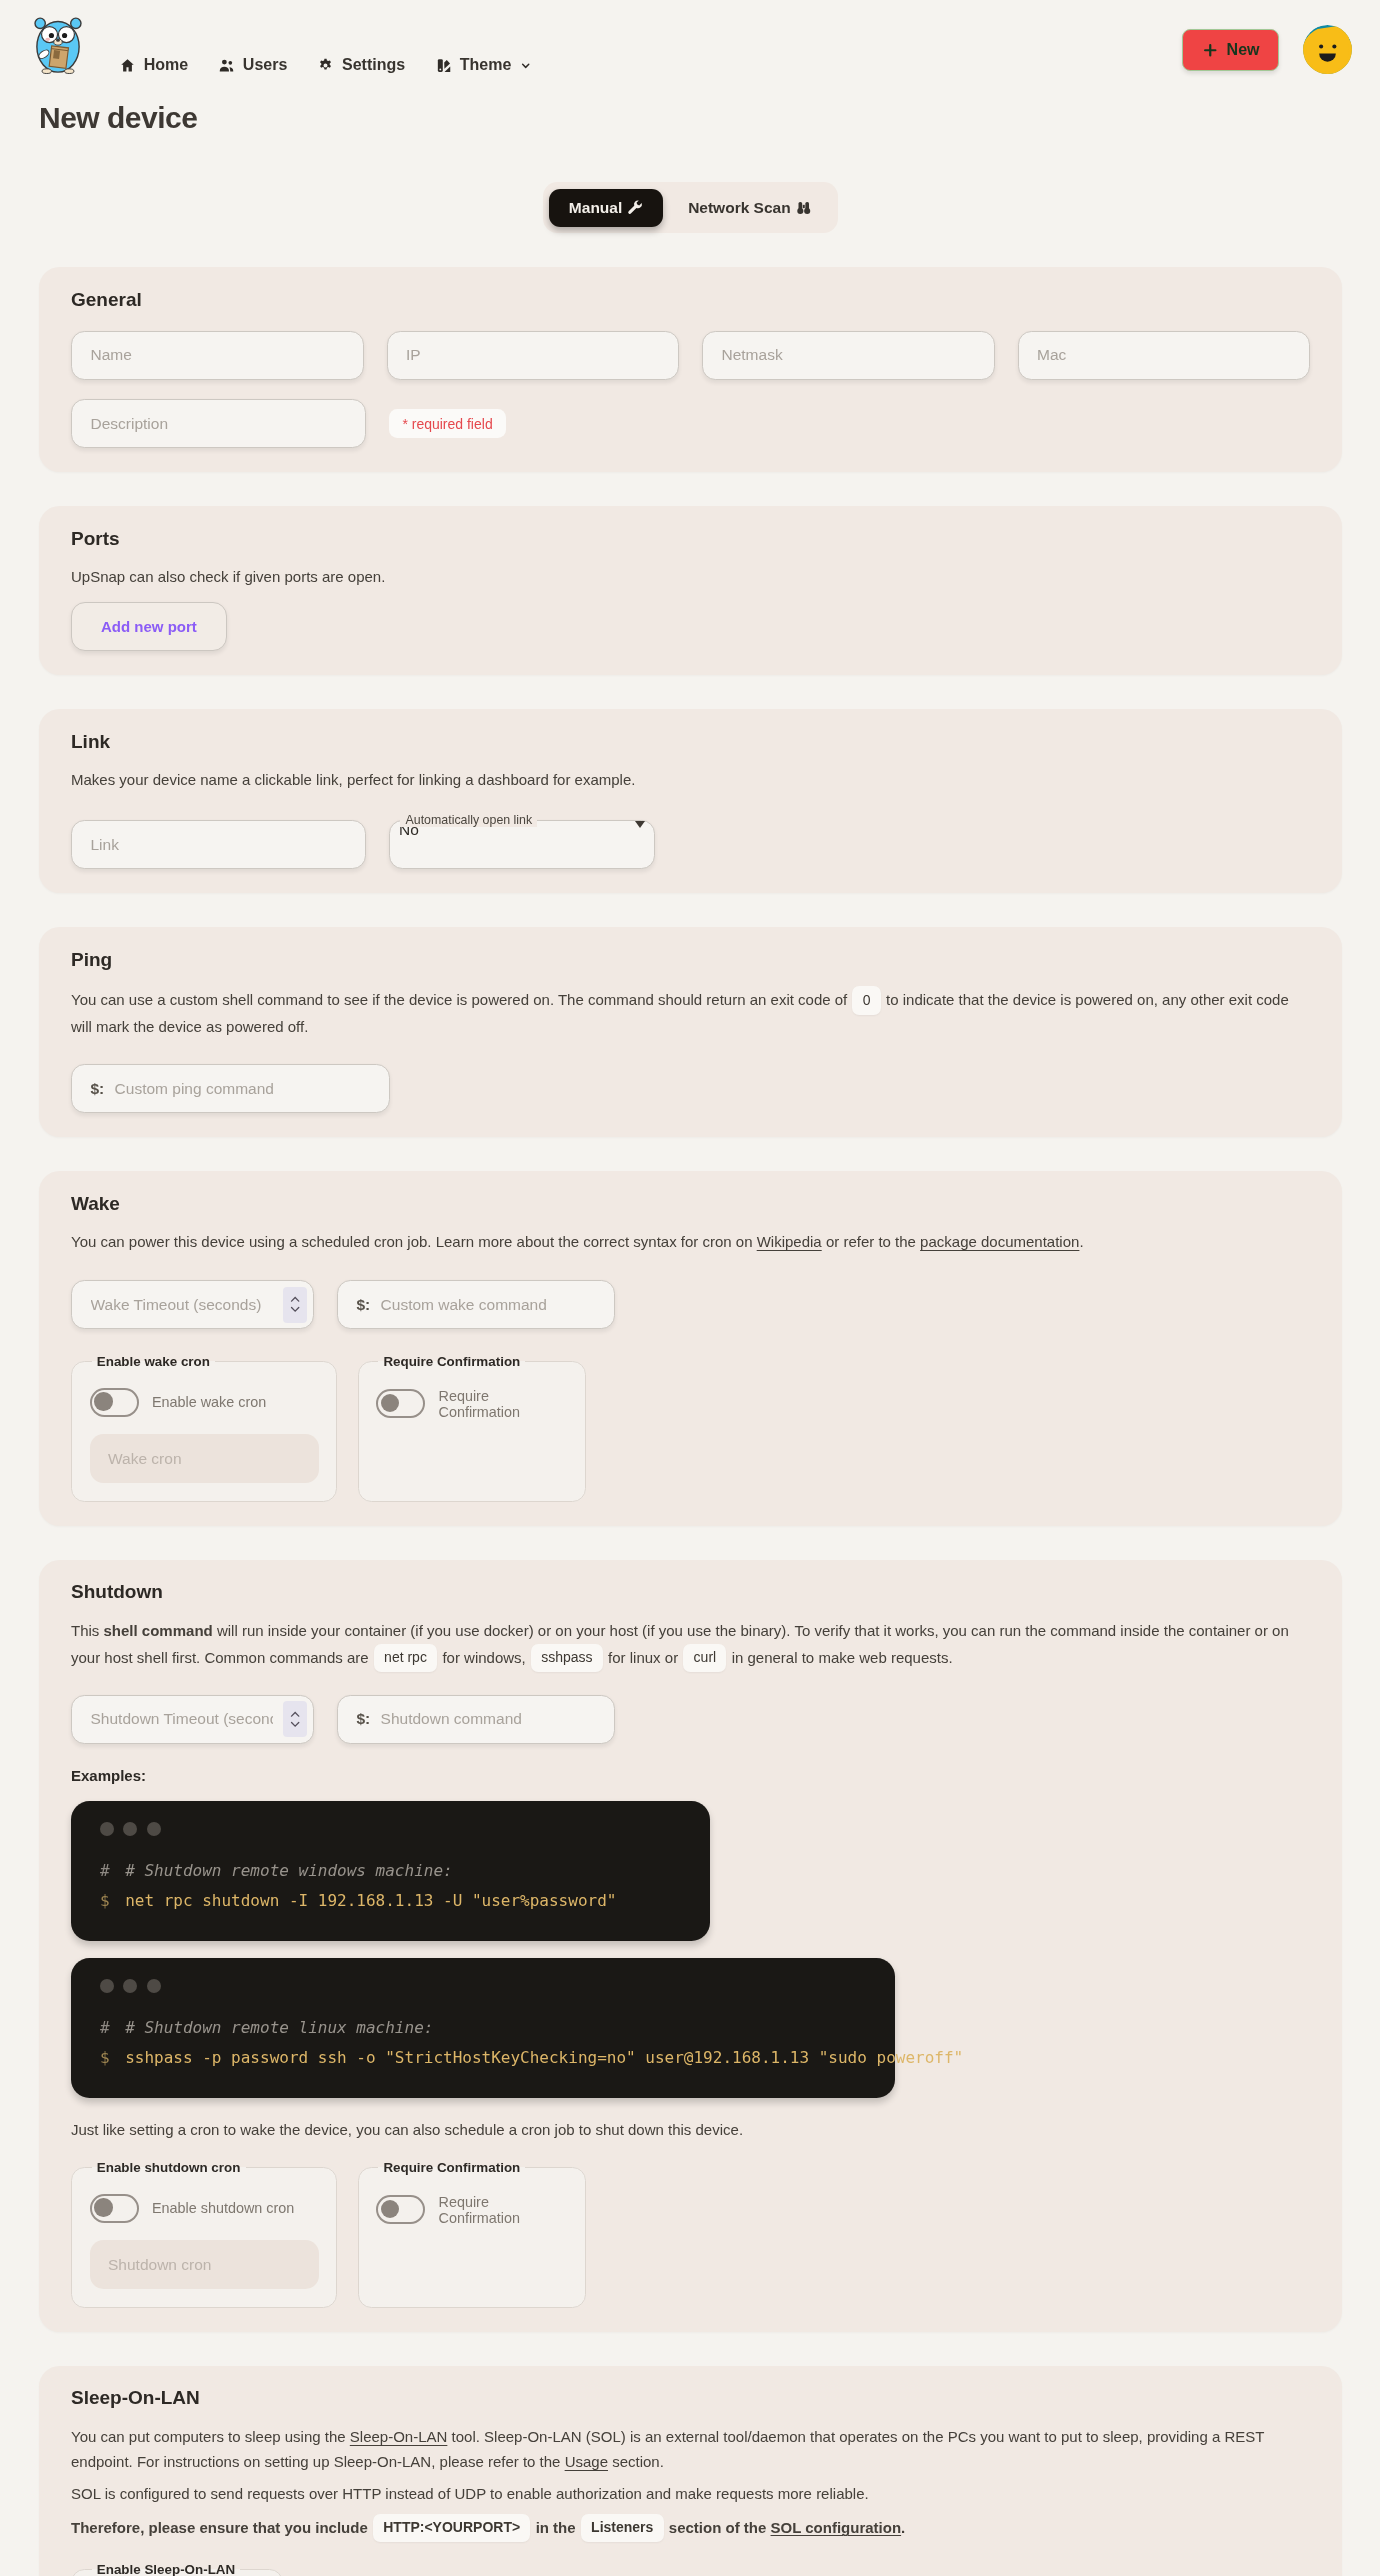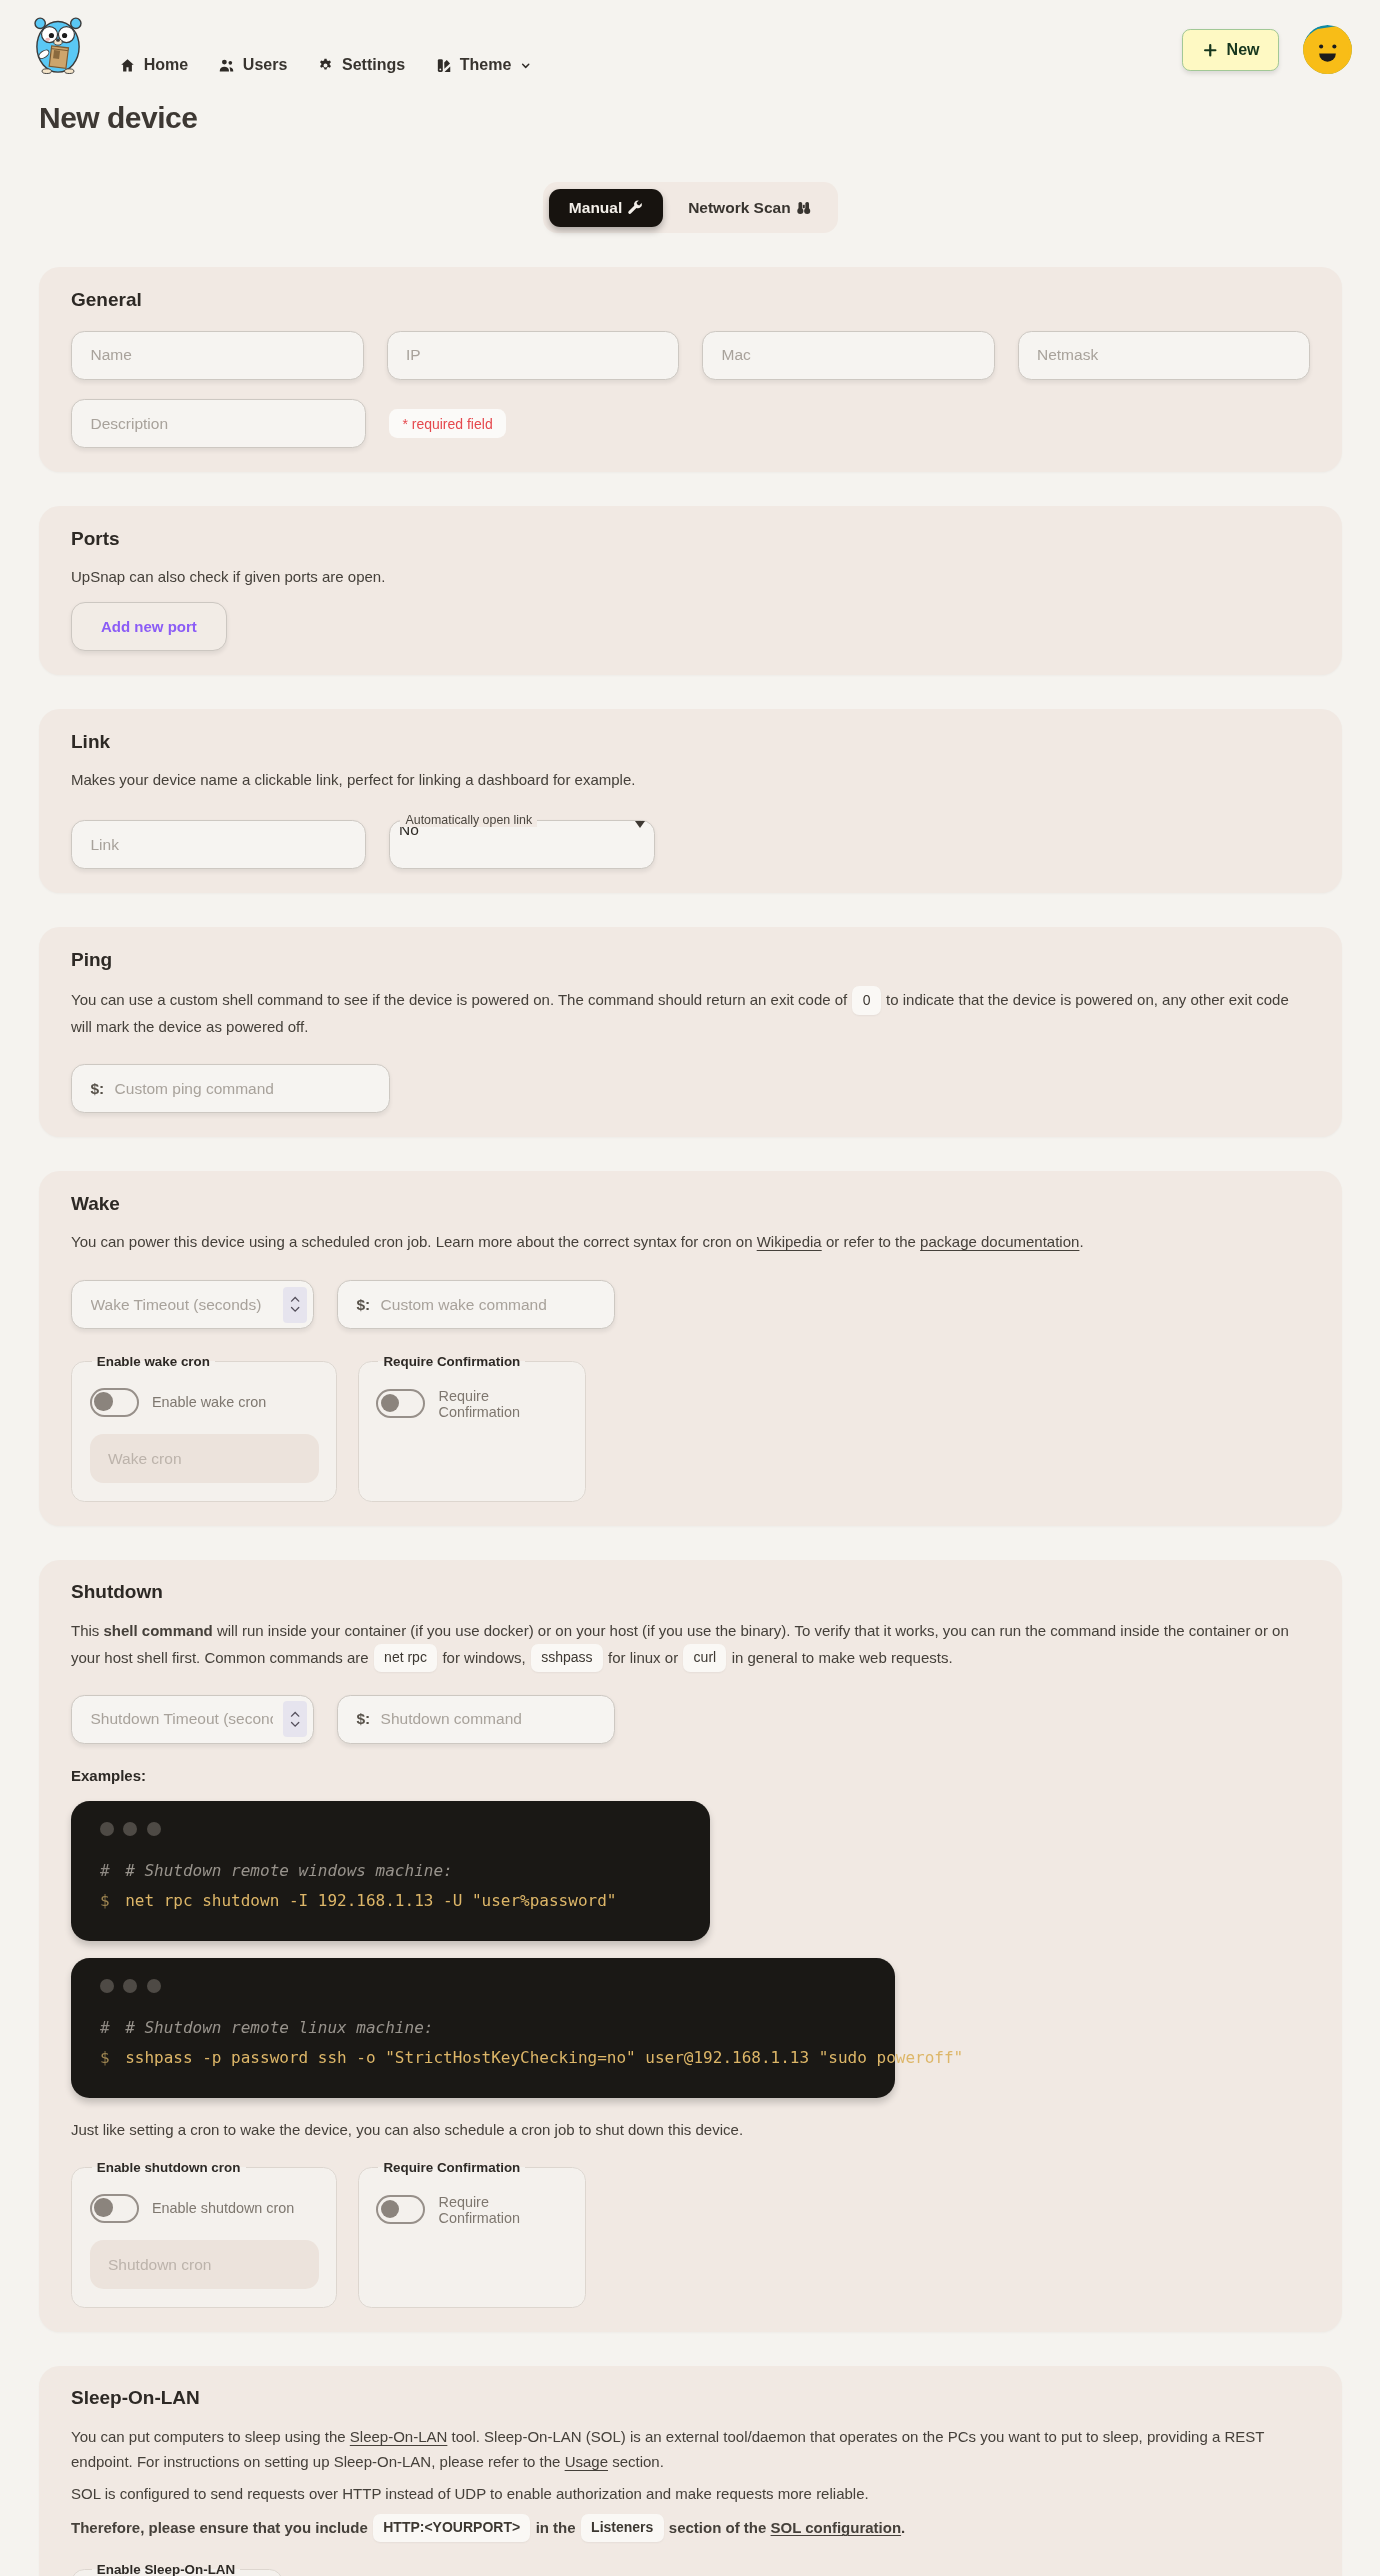--- a/index.html
+++ b/index.html
@@ -5,21 +5,21 @@
   * { box-sizing: border-box; margin: 0; padding: 0; }
   html, body { width: 1381px; background: #f5f3ef; font-family: "Liberation Sans", sans-serif; color: #45403a; }
 
   
   .nav { display: flex; align-items: flex-end; padding: 13.4px 29px 0 29px; }
   .logo { width: 58px; height: 61px; cursor: pointer; }
   .nav-items { display: flex; align-items: center; gap: 30px; margin-left: 32px; }
   .nav-item { display: flex; align-items: center; gap: 7.7px; font-size: 16px; font-weight: 600; color: #38342f; cursor: pointer; }
   .nav-item svg { width: 17px; height: 17px; }
   .nav-right { margin-left: auto; display: flex; align-items: center; gap: 24px; }
-  .btn-new { display: flex; align-items: center; gap: 8.2px; background: #fef9c3; border: 1.5px solid #a2c896; border-radius: 8.2px; height: 42px; padding: 0 18.5px; font-size: 16px; font-weight: 700; color: #16361d; cursor: pointer; box-shadow: 0 2.6px 4.6px rgba(0,0,0,.10); }
+  .btn-new { display: flex; align-items: center; gap: 8.2px; background: #ef4444; border: 1.5px solid #a2c896; border-radius: 8.2px; height: 42px; padding: 0 18.5px; font-size: 16px; font-weight: 700; color: #16361d; cursor: pointer; box-shadow: 0 2.6px 4.6px rgba(0,0,0,.10); }
   .btn-new svg { width: 16.5px; height: 16.5px; }
   .avatar { width: 49px; height: 49px; border-radius: 50%; overflow: hidden; cursor: pointer; }
 
   
   .page-title { font-size: 30px; font-weight: 800; letter-spacing: -0.5px; color: #3d3833; margin: 27px 0 0 39px; }
   .tabs-wrap { display: flex; justify-content: center; margin-top: 47px; }
   .tabs { display: flex; align-items: center; background: #f1e9e3; border-radius: 14.4px; padding: 6.2px; gap: 5.2px; }
   .tab { display: flex; align-items: center; gap: 4px; font-size: 15.5px; font-weight: 600; color: #38342f; padding: 10.3px 19.6px; border-radius: 11.3px; cursor: pointer; }
   .tab svg { width: 17.5px; height: 17.5px; }
   .tab.active { background: #17130f; color: #f3efe9; box-shadow: 0 4.1px 7.2px rgba(0,0,0,.28); }
@@ -189,24 +189,24 @@
 <section class="card">
   <h2>General</h2>
   <div class="row">
     <div class="tb w-grid">
       <input placeholder="Name" style="">
     </div>
     <div class="tb w-grid">
       <input placeholder="IP" style="">
     </div>
     <div class="tb w-grid">
+      <input placeholder="Netmask" style="">
+    </div>
+    <div class="tb w-grid">
       <input placeholder="Mac" style="">
-    </div>
-    <div class="tb w-grid">
-      <input placeholder="Netmask" style="">
     </div>
   </div>
   <div class="row" style="align-items:center;">
     <div class="tb w-grid">
       <input placeholder="Description" style="">
     </div>
     <span class="note-pill" style="margin-left:0;">* required field</span>
   </div>
 </section>
 

